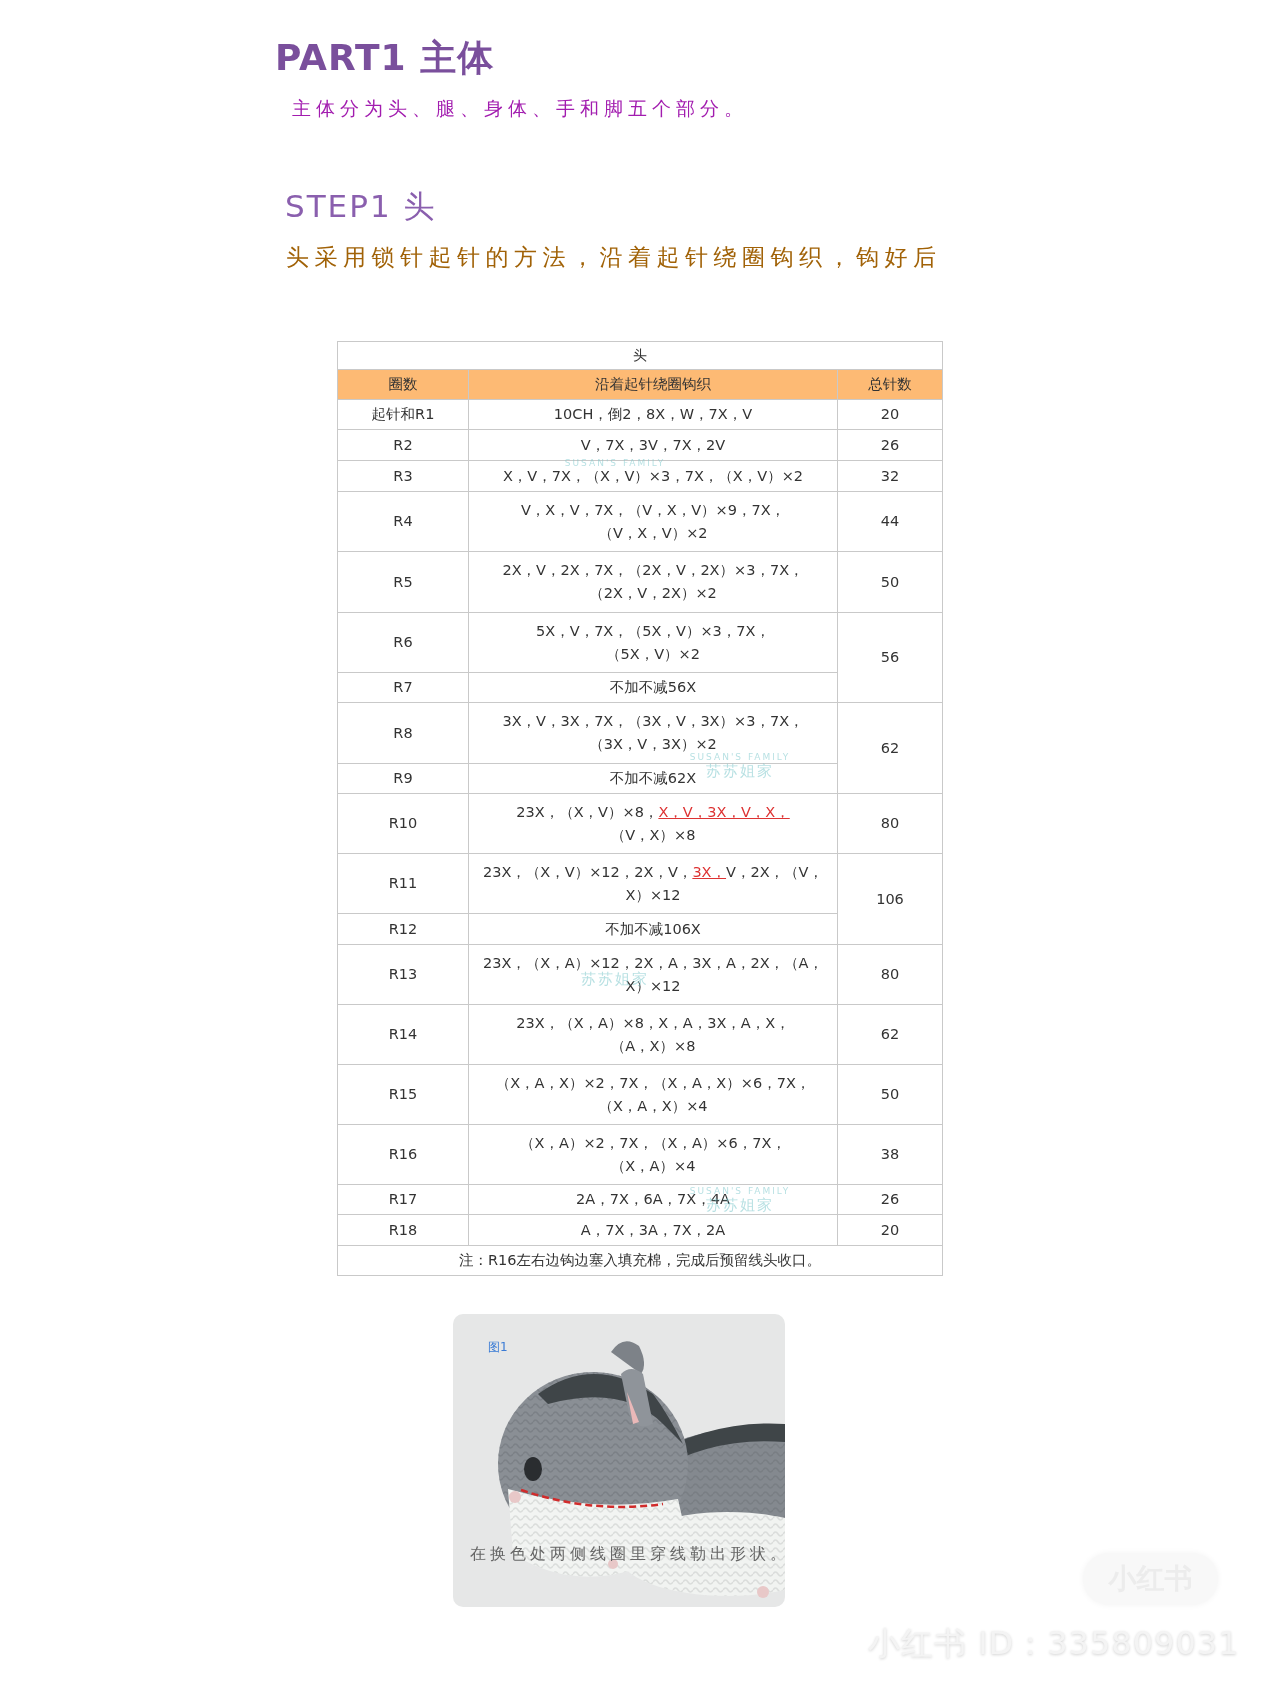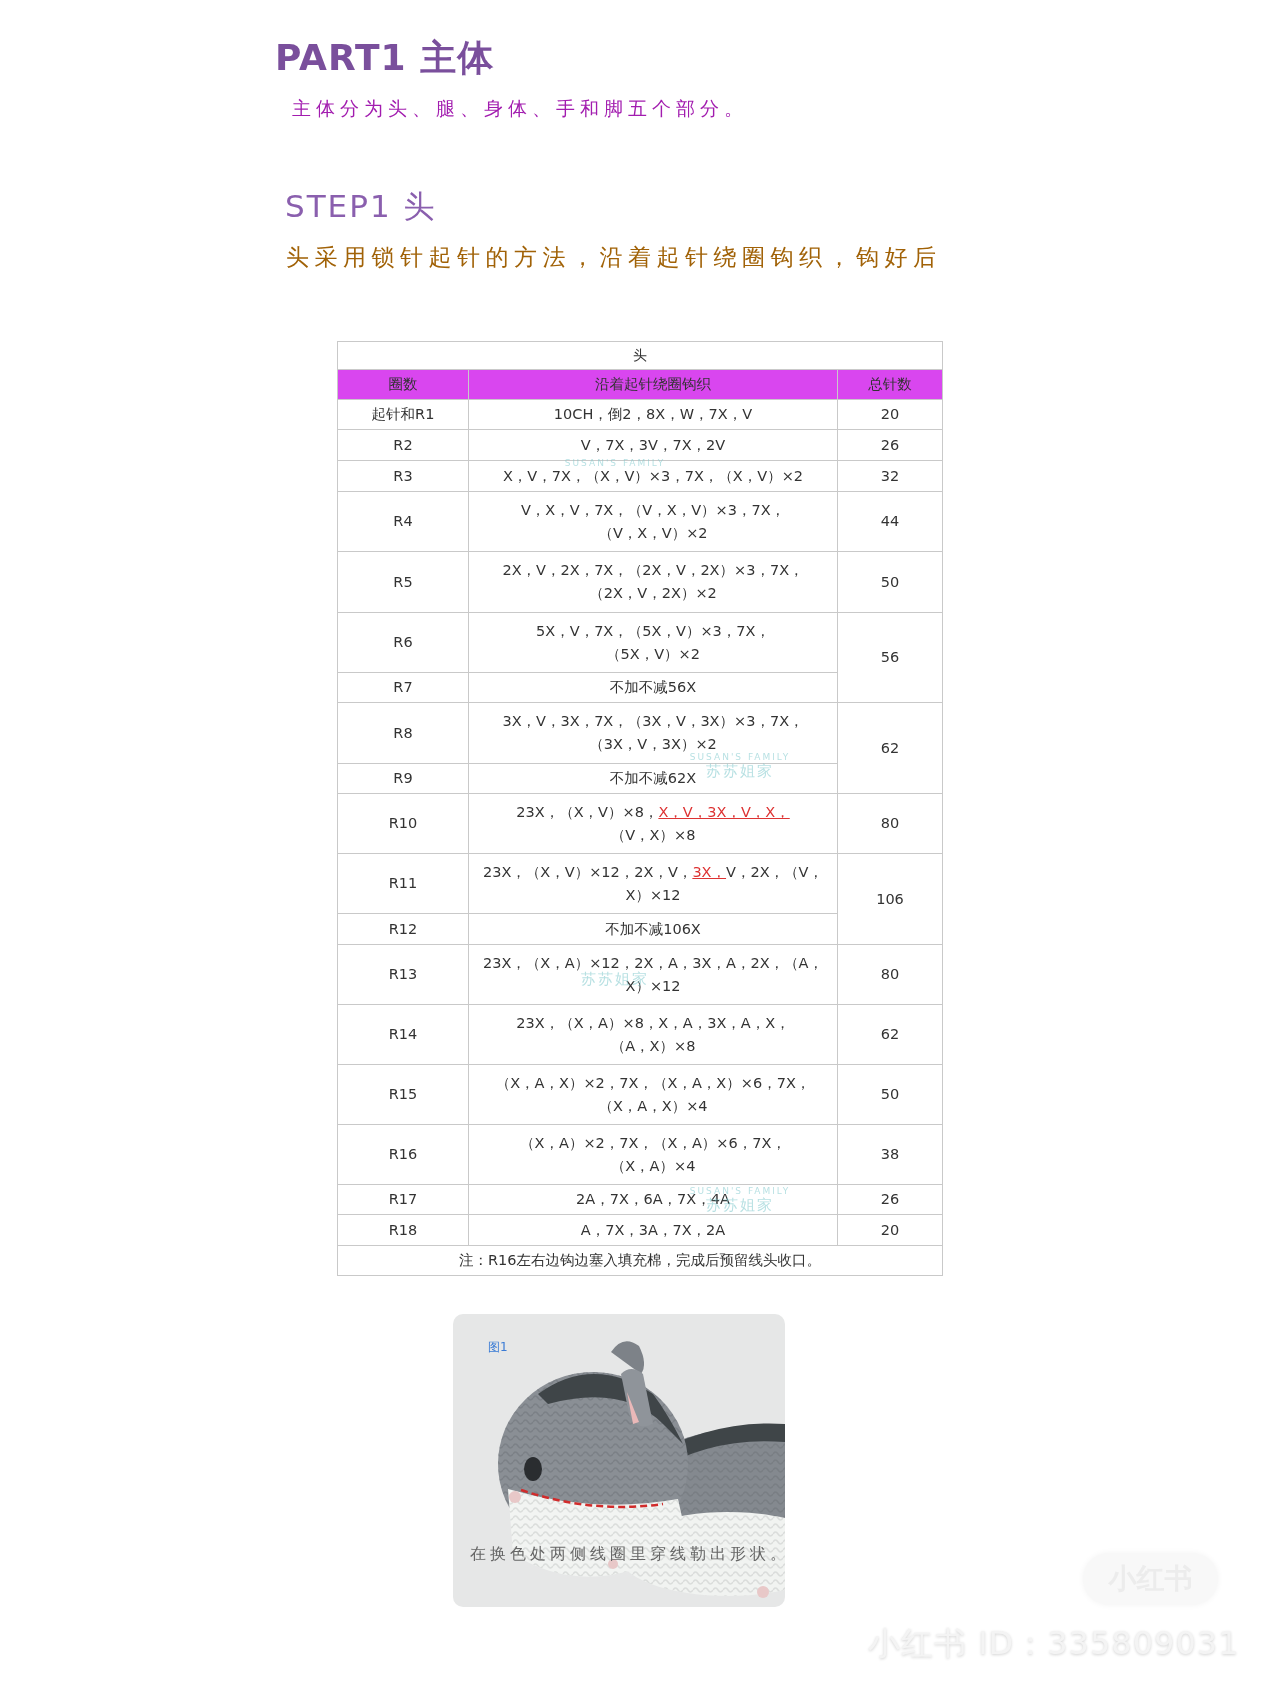--- a/index.html
+++ b/index.html
@@ -9,21 +9,21 @@
   .part-title { left:275px; top:34px; font-size:36px; font-weight:bold; color:#7a4f9c; letter-spacing:1px; }
   .part-desc { left:286px; top:96px; font-size:19px; color:#a21caf; letter-spacing:5px;margin-left:6px; }
   .step-title { left:285px; top:186px; font-size:31px; color:#8a5fae; letter-spacing:2px; }
   .step-desc { left:286px; top:236px; font-size:23px; color:#a16207; letter-spacing:5.5px; line-height:43px; width:760px; }
 
   table.pattern { position:absolute; left:337px; top:341px; width:605px; border-collapse:collapse;
                   font-size:14.5px; color:#333; table-layout:fixed; }
   table.pattern td { border:1px solid #c9c9c9; text-align:center; vertical-align:middle; padding:0 4px;
                      line-height:23px; }
   table.pattern tr.title-row td { height:27px; font-size:14px; background:#fff; }
-  table.pattern tr.hdr td { height:29px; background:#d946ef; color:#333; }
+  table.pattern tr.hdr td { height:29px; background:#fdba74; color:#333; }
   .red { color:#d33;text-decoration:underline; }
   .note { height:30px; }
 
   .watermark { color:#7ec8cc; opacity:0.55; font-size:9px; letter-spacing:2px; text-align:center; }
 
   .figure { left:453px; top:1314px; width:332px; height:293px; background:#e6e7e7; border-radius:10px; overflow:hidden; }
   .fig-label { position:absolute; left:35px; top:25px; font-size:12px; color:#3a7bd5; }
   .caption { left:470px; top:1544px; font-size:16px; color:#666; letter-spacing:4px; }
   .xhs-logo { left:1083px; top:1553px; width:135px; height:52px; border-radius:26px; background:#f8f8f8;
               color:#ececec; font-size:28px; font-weight:bold; text-align:center; line-height:52px;
@@ -72,21 +72,21 @@
 
   <tr style="height:31px">
     <td>R3</td>
     <td>X，V，7X，（X，V）×3，7X，（X，V）×2</td>
     <td>32</td>
   </tr>
 
   <tr style="height:60px">
     <td>R4</td>
     <td>
-          <div>V，X，V，7X，（V，X，V）×3，7X，</div>
+          <div>V，X，V，7X，（V，X，V）×9，7X，</div>
           <div>（V，X，V）×2</div>
         </td>
     <td>44</td>
   </tr>
 
   <tr style="height:61px">
     <td>R5</td>
     <td>
           <div>2X，V，2X，7X，（2X，V，2X）×3，7X，</div>
           <div>（2X，V，2X）×2</div>

